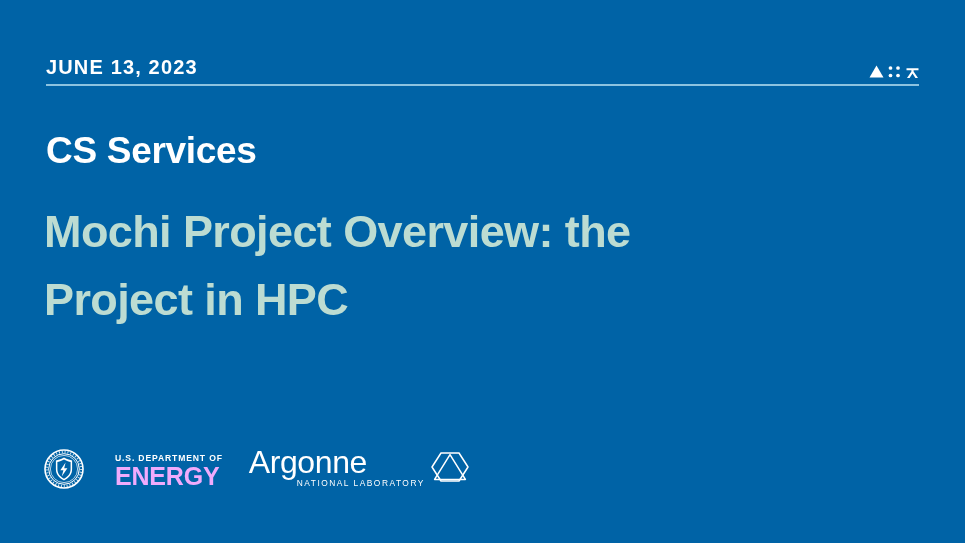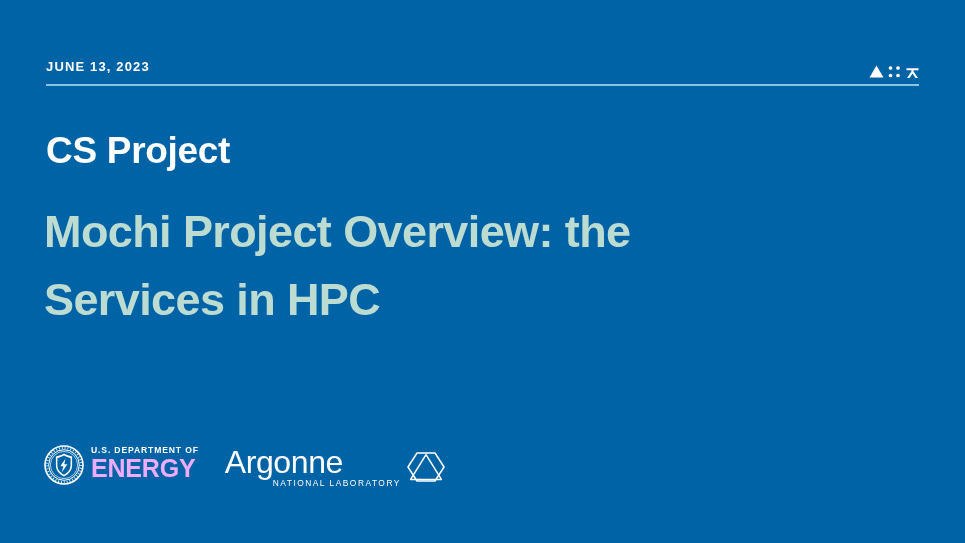--- a/index.html
+++ b/index.html
@@ -23,21 +23,21 @@
 
   
   .header {
     position: absolute;
     left: 46px;
     top: 58px;
     width: 873px;
     height: 32px;
   }
   .date-text {
-    font-size: 13px;
+    font-size: 20px;
     font-weight: bold;
     color: #ffffff;
     letter-spacing: 1.15px;
     line-height: 18px;
     white-space: nowrap;
   }
   .header-rule {
     position: absolute;
     left: 0;
     top: 26px;
@@ -87,22 +87,23 @@
   .logos {
     position: absolute;
     left: 44px;
     top: 441px;
     height: 52px;
     display: flex;
     align-items: center;
   }
   .doe-logo {
     display: flex;
-    align-items: flex-start;
+    align-items: flex-end;
     height: 44px;
+    gap: 24px;
   }
   .doe-seal {
     width: 40px;
     height: 40px;
     flex: 0 0 40px;
   }
   .doe-words {
     margin-left: 7px;
     display: flex;
     flex-direction: column;
@@ -180,25 +181,25 @@
 
       <circle cx="24.5" cy="6.0" r="1.85" fill="#ffffff"></circle>
       <circle cx="32.0" cy="6.0" r="1.85" fill="#ffffff"></circle>
       <circle cx="24.5" cy="13.5" r="1.85" fill="#ffffff"></circle>
       <circle cx="32.0" cy="13.5" r="1.85" fill="#ffffff"></circle>
 
       <path d="M40.5 6.2 L52.5 6.2 L52.5 8.2 L47.6 8.2 L47.6 9.6 L52.0 16.0 L49.4 16.0 L46.5 11.5 L43.6 16.0 L41.0 16.0 L45.4 9.6 L45.4 8.2 L40.5 8.2 Z" fill="#ffffff"></path>
     </svg>
   </div>
 
-  <div class="eyebrow">CS Project</div>
+  <div class="eyebrow">CS Services</div>
 
   <div class="title">
     <span class="title-line">Mochi Project Overview: the</span>
-    <span class="title-line">Services in HPC</span>
+    <span class="title-line">Project in HPC</span>
   </div>
 
   <div class="logos">
 
     <div class="doe-logo">
       <div class="doe-seal">
         <svg width="40" height="40" viewBox="0 0 40 40" xmlns="http://www.w3.org/2000/svg">
           <circle cx="20" cy="20" r="19" fill="none" stroke="#ffffff" stroke-width="1.6"></circle>
           <circle cx="20" cy="20" r="15.3" fill="none" stroke="#ffffff" stroke-width="1"></circle>
           <circle cx="20" cy="20" r="13.6" fill="none" stroke="#ffffff" stroke-width="0.7"></circle>

